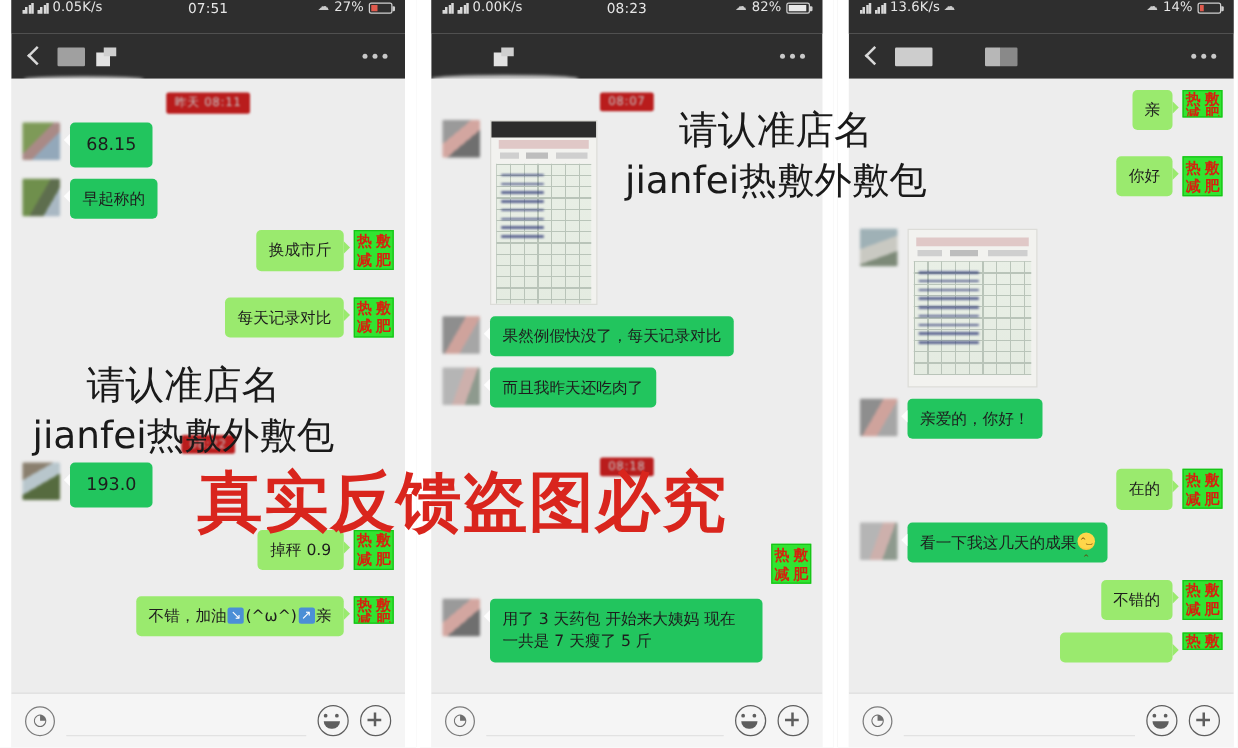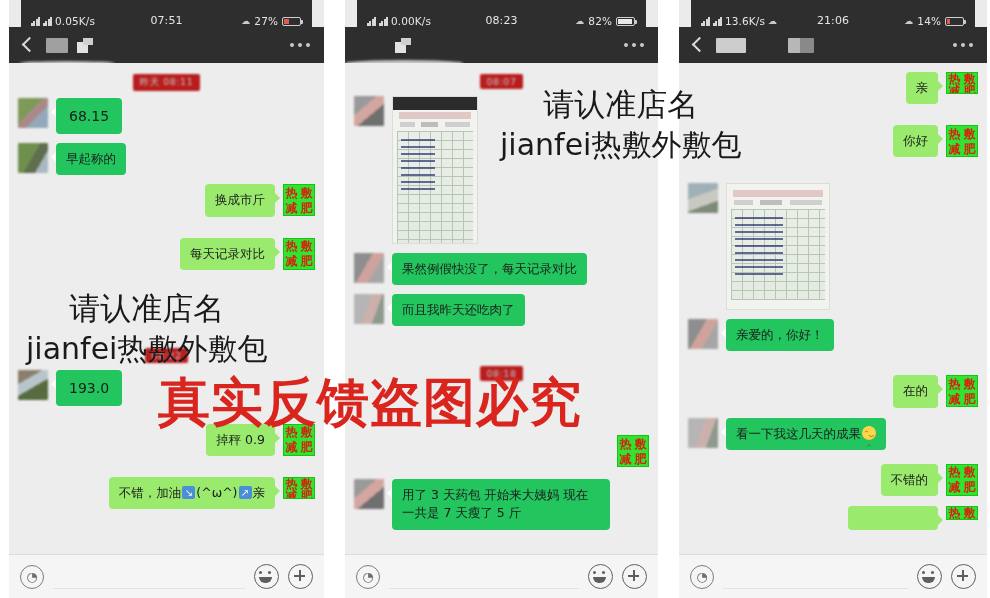--- a/index.html
+++ b/index.html
@@ -38,25 +38,25 @@
   }
   .edge-l { left: 0; }
   .edge-r { right: 0; }
 
   
   .statusbar {
     position: relative;
     height: 27px;
     background: #2e2e2e;
     color: #e6e6e6;
-    display: flex; align-items: flex-end;
+    display: flex; align-items: flex-start;
     padding: 0 11px 0 10px;
     font-size: 10.5px;
     letter-spacing: .1px;
-    margin: 0 21px;
+    margin: 0 8px;
   }
   .sb-left { display: flex; align-items: center; gap: 3px; white-space: nowrap; }
   .sb-center {
     position: absolute; left: 0; right: 0; text-align: center;
     font-size: 11px; pointer-events: none;
   }
   .sb-right {
     margin-left: auto; display: flex; align-items: center; gap: 4px;
     white-space: nowrap; position: relative; z-index: 2;
   }
@@ -529,21 +529,20 @@
     <div class="edge-l"></div>
     <div class="edge-r"></div>
 
     <div class="statusbar">
       <div class="sb-left">
         <span class="sig"></span>
         <span class="sig"></span>
         <span>13.6K/s</span>
         <span class="wifi-glyph">☁</span>
       </div>
-      <div class="sb-center">21:06</div>
       <div class="sb-right">
         <span class="wifi-glyph">☁</span>
         <span>14%</span>
         <span class="batt low">
             <i style="width:3px"></i>
           </span>
       </div>
     </div>
 
     <div class="navbar">

